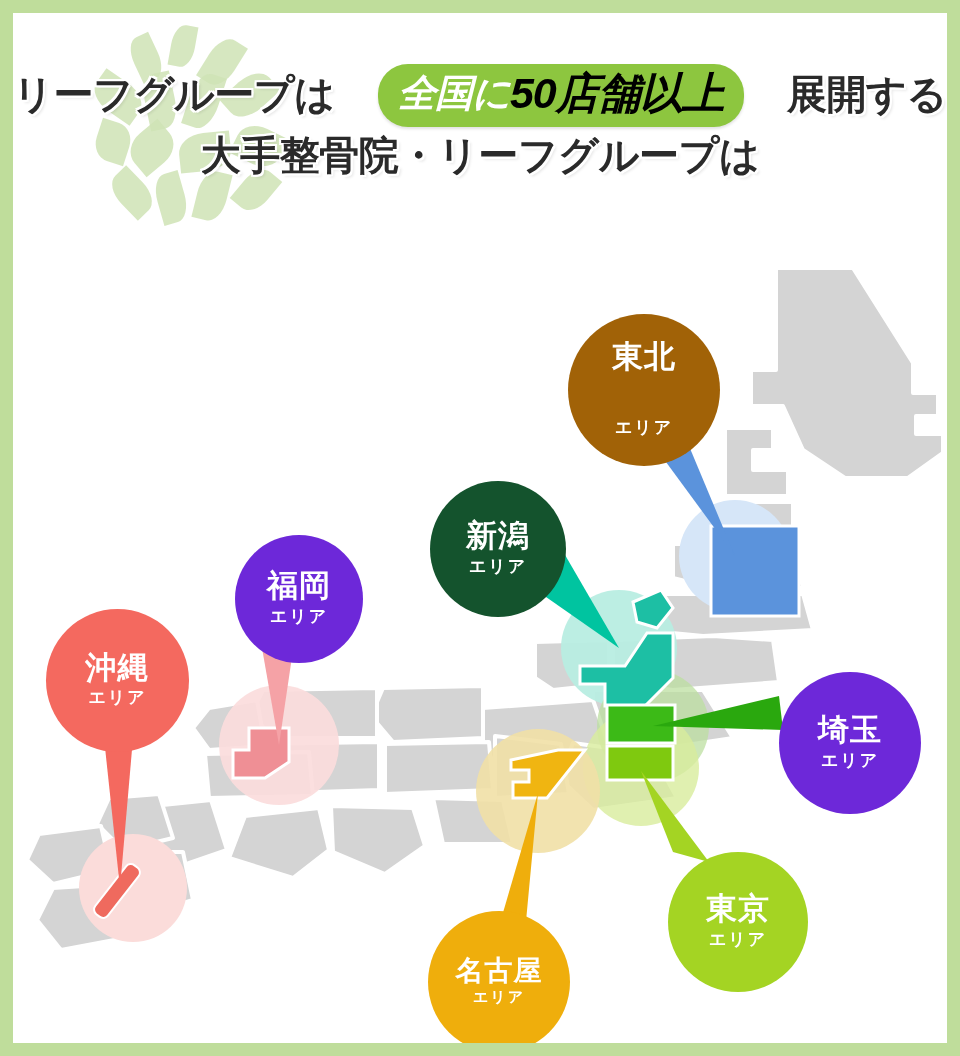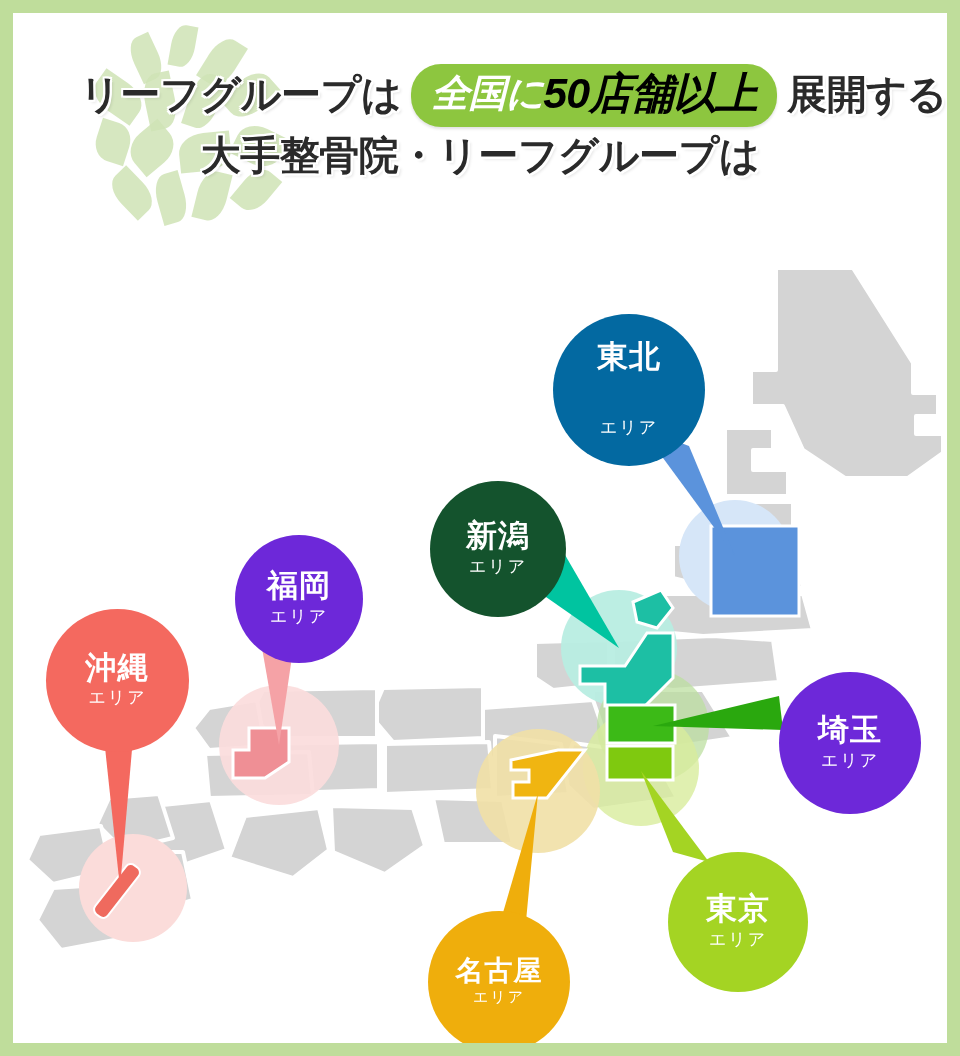--- a/index.html
+++ b/index.html
@@ -41,21 +41,21 @@
     font-size:40px;
     font-weight:bold;
     letter-spacing:-0.5px;
     color:#2a2a2a;
     line-height:1.45;
     text-shadow:
       2px 0 0 #fff,-2px 0 0 #fff,0 2px 0 #fff,0 -2px 0 #fff,
       2px 2px 0 #fff,-2px 2px 0 #fff,2px -2px 0 #fff,-2px -2px 0 #fff,
       3px 3px 3px rgba(0,0,0,.10);
   }
-  .hl-row{display:flex;align-items:center;justify-content:flex-end;gap:10px;}
+  .hl-row{display:flex;align-items:center;justify-content:space-between;gap:10px;}
   .badge{
     display:inline-flex;align-items:center;
     background:#8dc63f;
     border-radius:30px;
     padding:3px 20px 6px;
     box-shadow:0 2px 3px rgba(0,0,0,.12);
     position:relative;top:1px;font-style:italic;
   }
   .badge span{
     font-size:38px;font-weight:bold;line-height:1.25;
@@ -77,21 +77,21 @@
     display:flex;flex-direction:column;
     align-items:center;justify-content:center;
     color:#fff;
     z-index:5;
     box-sizing:border-box;
   }
   .pin .pin-name{
     font-size:31px;font-weight:bold;line-height:1.02;letter-spacing:1px;
   }
   .pin .pin-sub{
-    font-size:17px;font-weight:normal;letter-spacing:2px;margin-top:3px;
+    font-size:17px;font-weight:bold;letter-spacing:2px;margin-top:3px;
   }
   .pin.small .pin-name{font-size:28px;}
   .pin.small .pin-sub{font-size:15px;}
 </style>
 </head>
 <body>
 
 <div class="frame">
 
   <div class="leaves">
@@ -182,21 +182,21 @@
         <path d="M628 190 L676 208 L722 318 Z" fill="#5b93dc"></path>
         <path d="M523 352 L548 310 L606 410 Z" fill="#00c4a0"></path>
         <path d="M770 492 L766 458 L640 488 Z" fill="#2aa80e"></path>
         <path d="M660 614 L696 624 L628 533 Z" fill="#a4d423"></path>
         <path d="M482 702 L512 694 L525 555 Z" fill="#efae0c"></path>
         <path d="M249 410 L280 412 L266 507 Z" fill="#f5a2a6"></path>
         <path d="M91 500 L120 500 L107 650 Z" fill="#f4695f"></path>
       </g>
     </svg>
 
-    <div class="pin" style="left:540px;top:76px;width:152px;height:152px;background:#0369a1;gap:40px;">
+    <div class="pin" style="left:555px;top:76px;width:152px;height:152px;background:#a16207;gap:40px;">
       <span class="pin-name">東北</span>
       <span class="pin-sub">エリア</span>
     </div>
 
     <div class="pin" style="left:417px;top:243px;width:136px;height:136px;background:#14532d;">
       <span class="pin-name">新潟</span>
       <span class="pin-sub">エリア</span>
     </div>
 
     <div class="pin" style="left:766px;top:434px;width:142px;height:142px;background:#6d28d9;">

